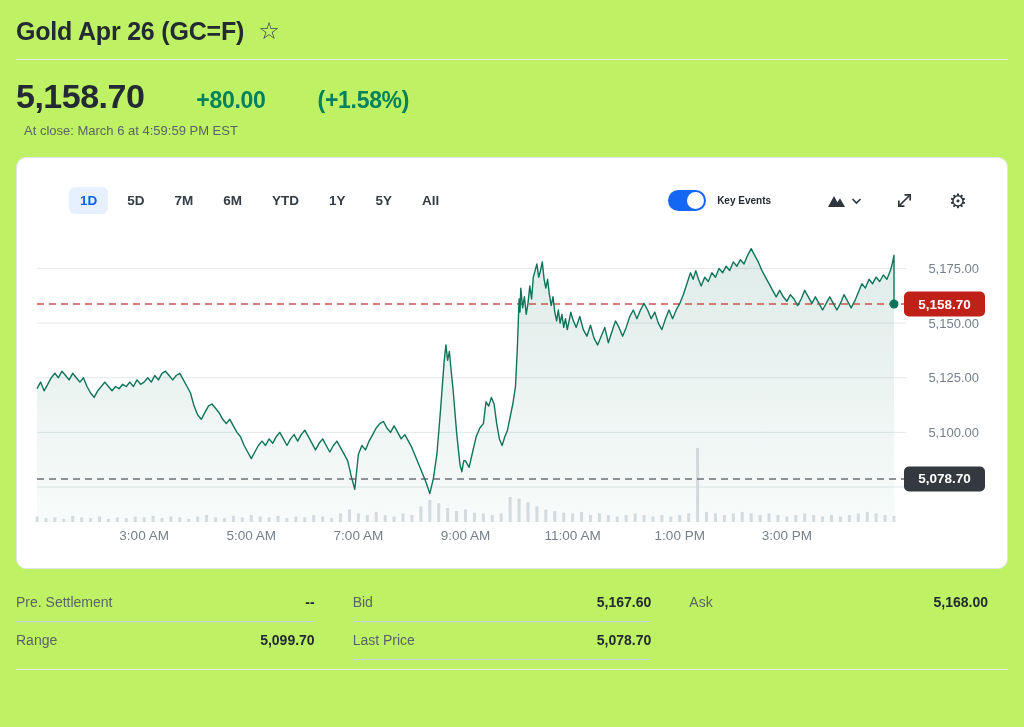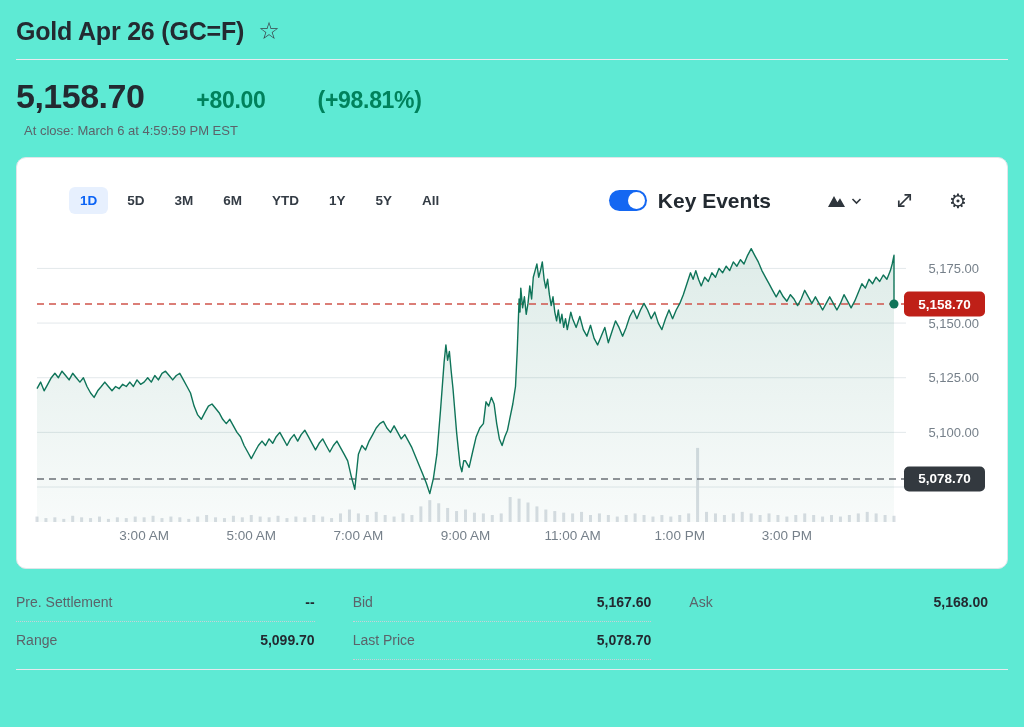--- a/index.html
+++ b/index.html
@@ -5,42 +5,42 @@
   :root{
     --text-dark:#232a31; --text-gray:#5b636a; --axis-gray:#76808a;
     --accent-green:#00825c; --line-green:#0f7459; --badge-red:#bf2018;
     --badge-dark:#33393f; --dashed-red:#d0544b; --dashed-gray:#6b7077;
     --tab-blue:#0b63f5; --tab-blue-bg:#e7f0fe; --toggle-blue:#1467f2;
     --grid-line:#e3e8eb; --volume-gray:#d9dee3; --border-gray:#e0e5e9;
     --dotted:#c9d0d7;
   }
   *{margin:0;padding:0;box-sizing:border-box;}
   html,body{background:#fff;}
-  .page{width:1024px;height:727px;background:#5eead4;overflow:hidden;
+  .page{width:1024px;height:727px;background:#bef264;overflow:hidden;
         font-family:"Liberation Sans",sans-serif;color:var(--text-dark);
         padding:14px 16px 0 16px;position:relative;}
   .header-row{display:flex;align-items:center;gap:14px;height:34px;}
   .page-title{font-size:25px;font-weight:bold;letter-spacing:-0.2px;}
   .star-btn{font-size:24px;line-height:24px;color:#3a424a;cursor:pointer;background:none;border:none;padding:0;}
   .header-divider{height:1px;background:#e8ebef;margin-top:11px;}
   .quote-row{display:flex;align-items:baseline;gap:12px;margin-top:17px;}
   .price{font-size:34px;font-weight:bold;letter-spacing:-0.5px;color:var(--text-dark);}
   .change,.change-pct{font-size:23px;font-weight:bold;color:var(--accent-green);letter-spacing:-0.3px;margin-left:40px;}
   .at-close{font-size:13px;color:var(--text-gray);margin-top:7px;margin-left:8px;}
   .chart-card{margin-top:19px;height:412px;border:1px solid var(--border-gray);
               border-radius:10px;position:relative;background:#fff;}
   .toolbar{position:absolute;left:24px;right:40px;top:29px;display:flex;
            justify-content:space-between;align-items:center;z-index:3;}
   .ranges{display:flex;gap:8px;align-items:center;padding-left:28px;}
   .tab{font-size:13.5px;font-weight:bold;color:#343c45;padding:6px 11px;border-radius:6px;cursor:pointer;}
   .tab.active{color:var(--tab-blue);background:var(--tab-blue-bg);}
   .controls{display:flex;align-items:center;}
   .switch{width:38px;height:21px;border-radius:11px;background:var(--toggle-blue);position:relative;cursor:pointer;}
   .switch .knob{position:absolute;top:2px;right:2px;width:17px;height:17px;border-radius:50%;background:#fff;}
-  .key-events{font-size:21px;font-weight:bold;margin-left:11px;color:var(--text-dark);}
+  .key-events{font-size:10px;font-weight:bold;margin-left:11px;color:var(--text-dark);}
   .icon-btn{background:none;border:none;cursor:pointer;display:flex;align-items:center;color:#2b3publish;}
   .chart-type-btn{margin-left:56px;gap:5px;}
   .fullscreen-btn{margin-left:34px;}
   .gear-btn{margin-left:36px;font-size:20px;line-height:20px;color:#2e353c;}
   .chart-svg{position:absolute;left:0;top:0;width:990px;height:410px;}
   .stats-grid{display:grid;grid-template-columns:1fr 1fr 1fr;column-gap:38px;margin-top:15px;margin-right:20px;}
   .stat-row{display:flex;justify-content:space-between;align-items:center;padding:10px 0 11px 0;
             border-bottom:1px dotted var(--dotted);}
   .stat-row.no-divider{border-bottom:none;}
   .stat-label{font-size:14px;color:var(--text-gray);}
@@ -54,30 +54,30 @@
 
   <div class="header-row">
     <h1 class="page-title">Gold Apr 26 (GC=F)</h1>
     <button class="star-btn">☆</button>
   </div>
   <div class="header-divider"></div>
 
   <div class="quote-row">
     <span class="price">5,158.70</span>
     <span class="change">+80.00</span>
-    <span class="change-pct">(+98.81%)</span>
+    <span class="change-pct">(+1.58%)</span>
   </div>
   <div class="at-close">At close: March 6 at 4:59:59 PM EST</div>
 
   <div class="chart-card">
     <div class="toolbar">
       <div class="ranges" id="ranges">
           <span class="tab active">1D</span>
           <span class="tab">5D</span>
-          <span class="tab">3M</span>
+          <span class="tab">7M</span>
           <span class="tab">6M</span>
           <span class="tab">YTD</span>
           <span class="tab">1Y</span>
           <span class="tab">5Y</span>
           <span class="tab">All</span>
         </div>
       <div class="controls">
         <div class="switch">
             <div class="knob"></div>
           </div>

